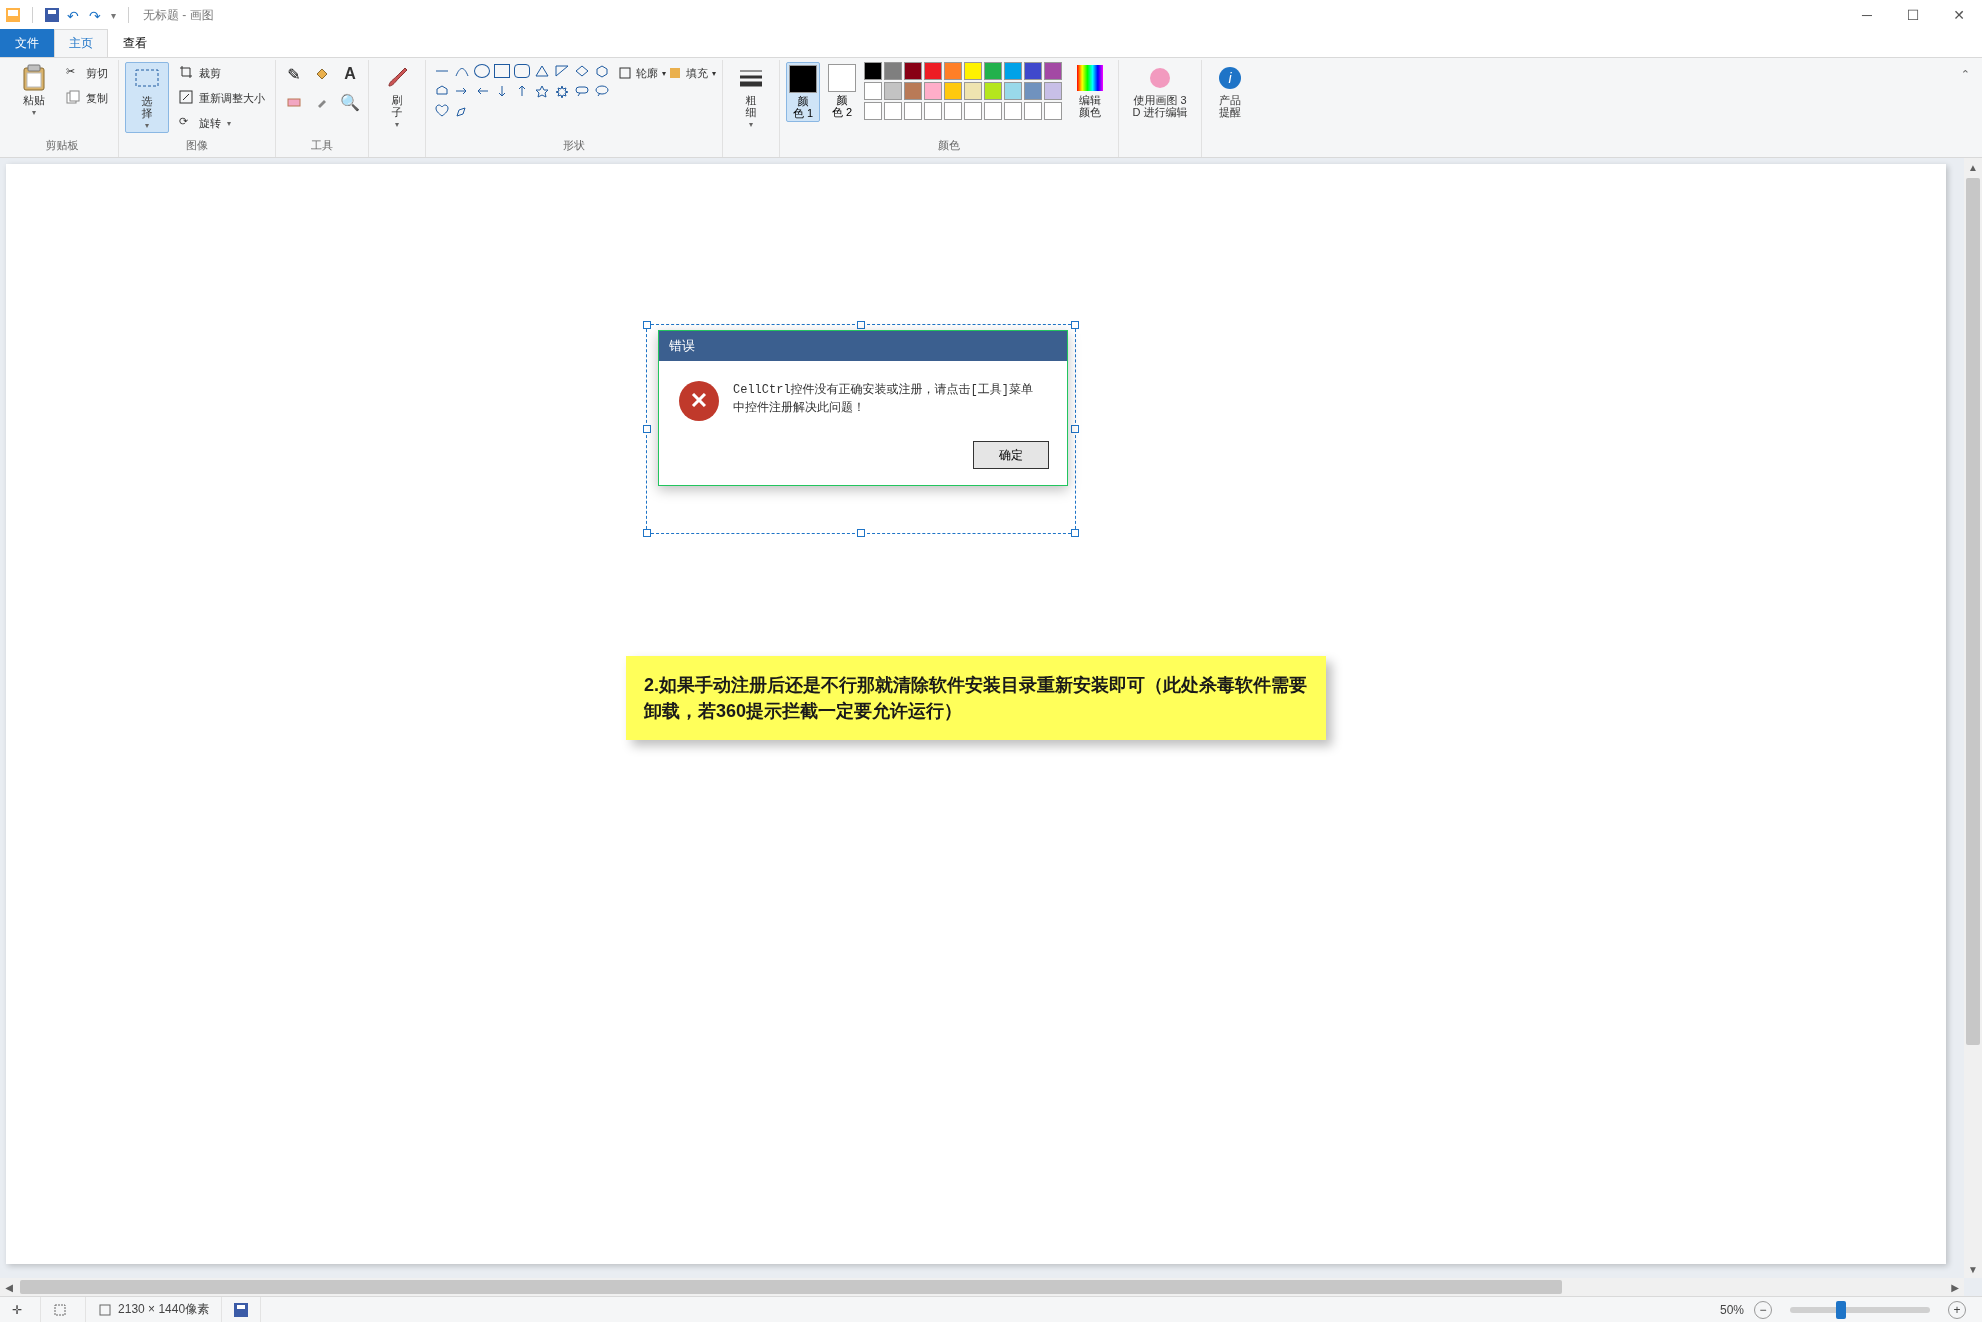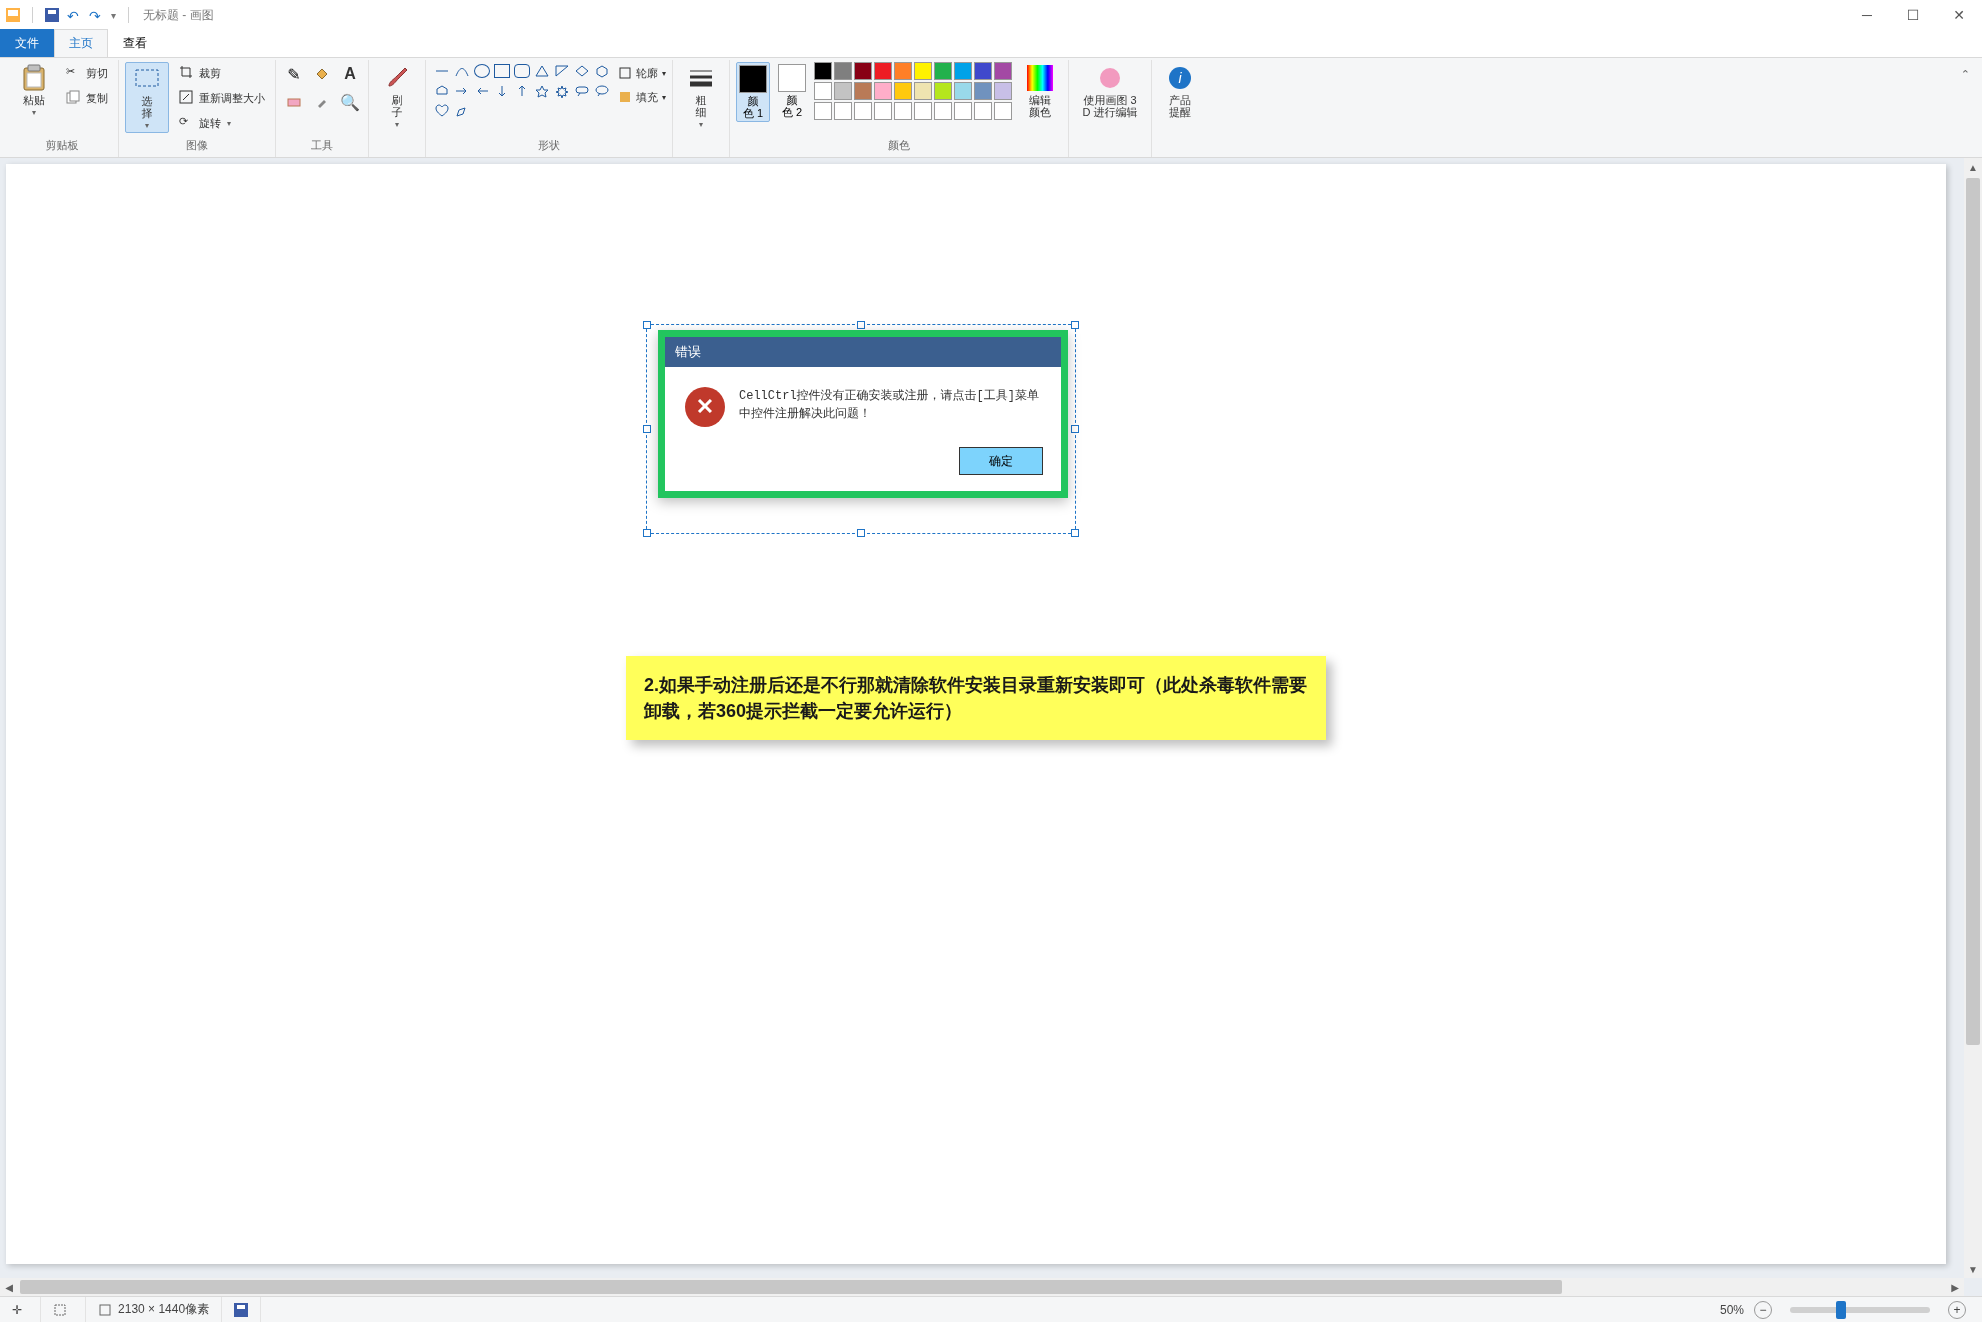--- a/index.html
+++ b/index.html
@@ -26,43 +26,43 @@
 .bigbtn{display:flex;flex-direction:column;align-items:center;justify-content:flex-start;width:44px;padding:2px;gap:2px;}
 .bigbtn .bi{width:28px;height:28px;display:flex;align-items:center;justify-content:center;}
 .bigbtn .bl{font-size:11px;text-align:center;line-height:12px;color:#333;}
 .smallrows{display:flex;flex-direction:column;gap:3px;}
 .smallbtn{display:flex;align-items:center;gap:4px;height:22px;padding:0 4px;font-size:11px;color:#333;}
 .smallbtn .si{width:16px;height:16px;display:inline-block;}
 .sel-active{background:#cfe4f7;border:1px solid #8ab7e3;border-radius:2px;}
 
 .gallery{display:grid;grid-template-columns:repeat(9,16px);grid-auto-rows:16px;gap:4px;padding:2px;}
 .gallery .sh{width:16px;height:14px;border:1px solid #1e5aa0;background:transparent;}
-.side-col{display:flex;flex-direction:column;gap:2px;font-size:11px;color:#333;justify-content:flex-start;}
+.side-col{display:flex;flex-direction:row;gap:2px;font-size:11px;color:#333;justify-content:flex-start;}
 .side-col .row{display:flex;align-items:center;gap:4px;height:22px;}
 
 .swatches{display:grid;grid-template-columns:repeat(10,18px);grid-auto-rows:18px;gap:2px;}
 .swatch{width:18px;height:18px;border:1px solid #999;}
 .colbtn{display:flex;flex-direction:column;align-items:center;gap:2px;padding:2px;}
 .colbtn .cb{width:28px;height:28px;border:1px solid #999;}
 .colbtn.active{background:#cfe4f7;border:1px solid #8ab7e3;border-radius:2px;}
 .colbtn .cl{font-size:11px;line-height:12px;text-align:center;}
 
 .workarea{position:relative;width:100%;height:calc(100% - 30px - 28px - 100px - 26px);background:#e9edf2;}
 .canvas-scroll{position:absolute;left:0;top:0;right:18px;bottom:18px;background:#e9edf2;overflow:hidden;}
 .canvas{position:absolute;left:6px;top:6px;width:1940px;height:1100px;background:#fff;box-shadow:2px 2px 6px rgba(0,0,0,.2);}
 
 .selection{position:absolute;border:1px dashed #1e74c7;}
 .handle{position:absolute;width:8px;height:8px;background:#fff;border:1px solid #1e74c7;}
 
-.dlg{position:absolute;background:#fff;border:7px solid #22c55e;box-shadow:0 4px 12px rgba(0,0,0,.25);}
+.dlg{position:absolute;background:#fff;border:1px solid #22c55e;box-shadow:0 4px 12px rgba(0,0,0,.25);}
 .dlg .dlg-title{background:#3b5f8f;color:#fff;font-size:13px;height:30px;display:flex;align-items:center;padding:0 10px;}
 .dlg .dlg-body{display:flex;gap:14px;padding:20px;font-size:12px;color:#333;line-height:18px;}
 .dlg .erricon{width:40px;height:40px;border-radius:50%;background:#c0392b;display:flex;align-items:center;justify-content:center;color:#fff;font-size:22px;font-weight:bold;}
 .dlg .dlg-footer{display:flex;justify-content:flex-end;padding:0 18px 16px 18px;}
-.dlg .dlg-footer button{width:84px;height:28px;font-size:12px;background:#7dd3fc;border:1px solid #333;}
+.dlg .dlg-footer button{width:76px;height:28px;font-size:12px;background:#e5e5e5;border:1px solid #333;}
 
 .sticky{position:absolute;background:#ffff5a;box-shadow:6px 6px 10px rgba(0,0,0,.25);padding:16px 18px;font-size:18px;font-weight:bold;color:#1a1a1a;line-height:26px;}
 
 .scroll-v{position:absolute;right:0;top:0;width:18px;bottom:18px;background:#f0f0f0;display:flex;flex-direction:column;}
 .scroll-h{position:absolute;left:0;right:18px;bottom:0;height:18px;background:#f0f0f0;display:flex;}
 .sbtn{width:18px;height:18px;background:#f0f0f0;display:flex;align-items:center;justify-content:center;font-size:10px;color:#606060;}
 .track{flex:1;position:relative;background:#f0f0f0;}
 .thumb-v{position:absolute;left:2px;right:2px;background:#c7c7c7;border-radius:2px;}
 .thumb-h{position:absolute;top:2px;bottom:2px;background:#c7c7c7;border-radius:2px;}
 

